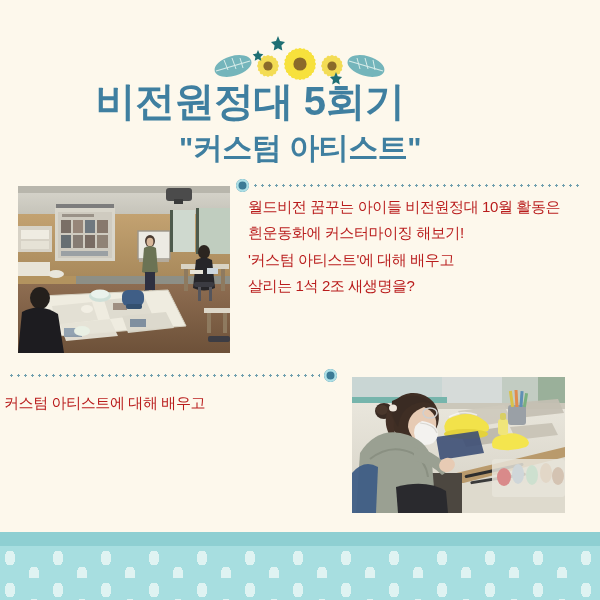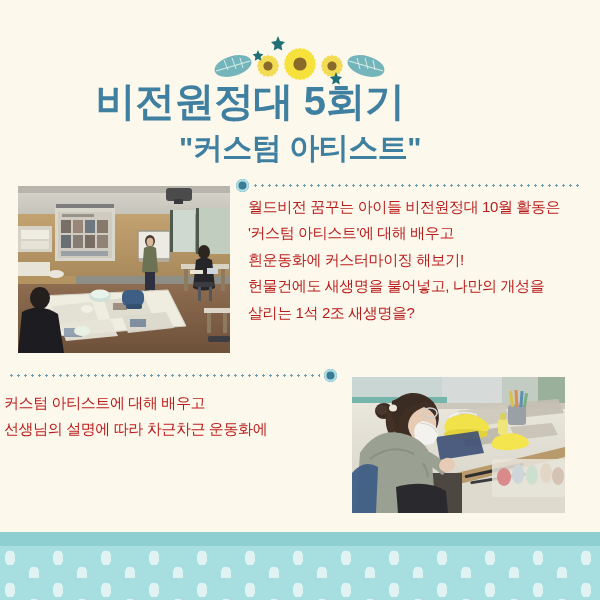--- a/index.html
+++ b/index.html
@@ -341,32 +341,30 @@
       <rect x="205" y="127" width="4" height="20" fill="#8e7a5f"></rect>
       <rect x="190" y="150" width="22" height="6" rx="2" fill="#3c3c43"></rect>
     </svg>
   </div>
 
   <div class="dot-rule" id="rule-top"></div>
   <div class="dot-marker" id="marker-top"></div>
 
   <div class="body-block" id="text-top">
     <p>월드비전 꿈꾸는 아이들 비전원정대 10월 활동은</p>
+    <p>흰운동화에 커스터마이징 해보기!</p>
     <p>'커스텀 아티스트'에 대해 배우고</p>
-    <p>흰운동화에 커스터마이징 해보기!</p>
-    <p>헌물건에도 새생명을 불어넣고, 나만의 개성을</p>
     <p>살리는 1석 2조 새생명을?</p>
   </div>
 
   <div class="dot-rule" id="rule-bottom"></div>
   <div class="dot-marker" id="marker-bottom"></div>
 
   <div class="body-block" id="text-bottom">
     <p>커스텀 아티스트에 대해 배우고</p>
-    <p>선생님의 설명에 따라 차근차근 운동화에</p>
   </div>
 
   <div class="photo" id="photo-painting">
     <svg viewBox="0 0 213 136" preserveAspectRatio="none" xmlns="http://www.w3.org/2000/svg" aria-hidden="true">
       <defs>
         <linearGradient id="tblg" x1="0" y1="0" x2="0" y2="1">
           <stop offset="0" stop-color="#e9e6dc"></stop>
             <stop offset="1" stop-color="#d5d1c5"></stop>
         </linearGradient>
       </defs>

